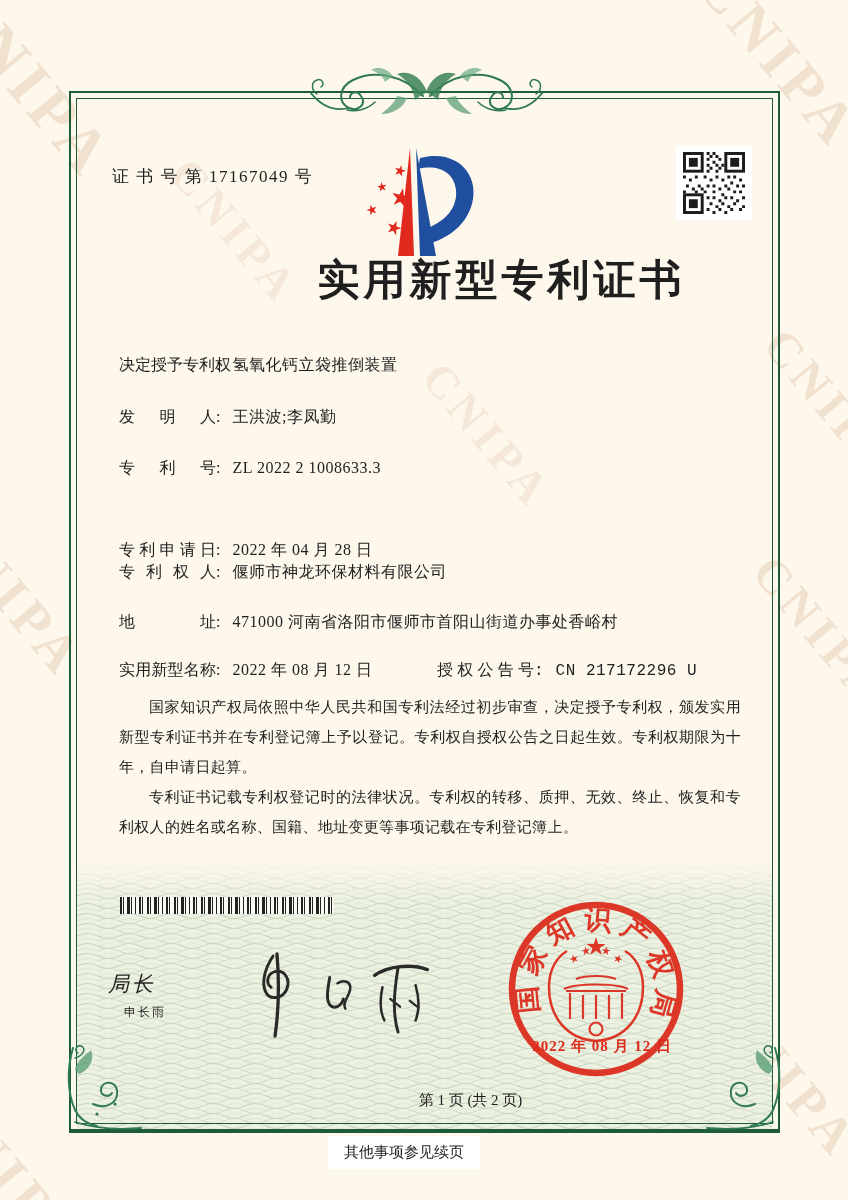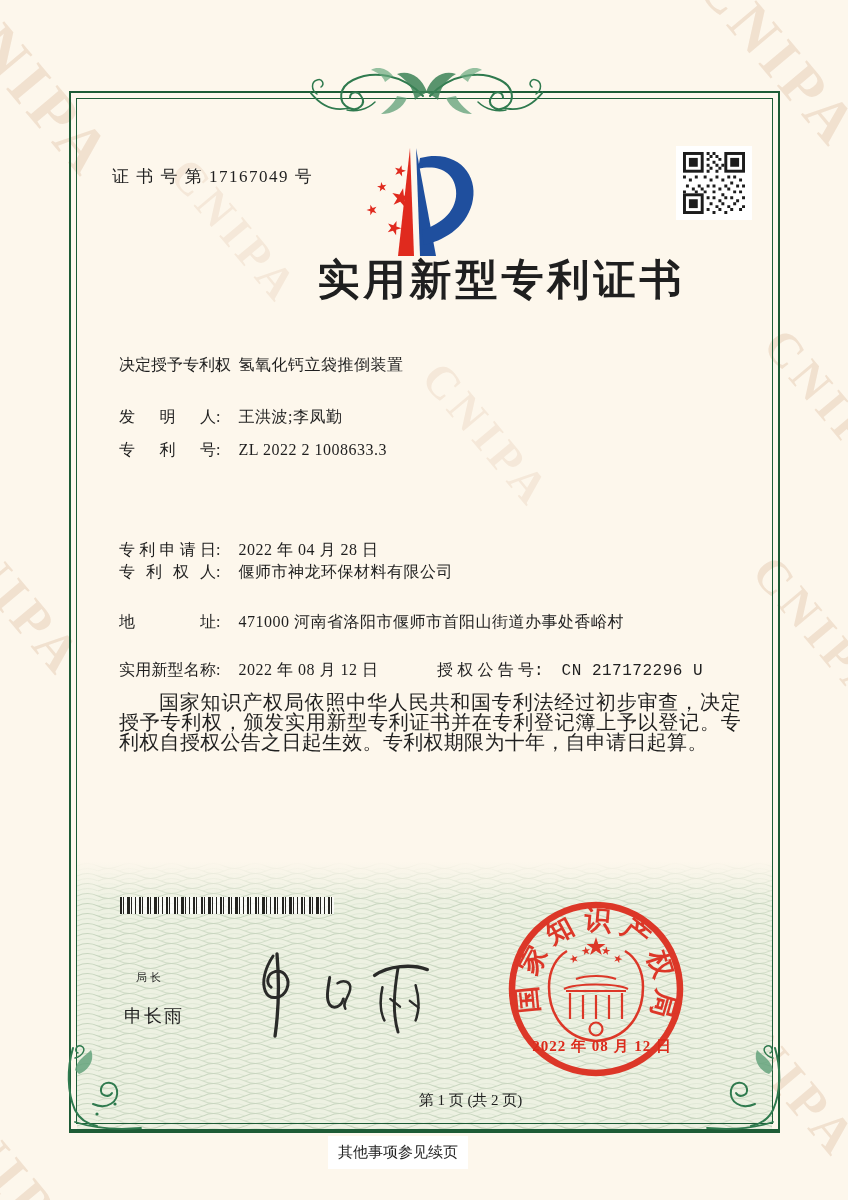--- a/index.html
+++ b/index.html
@@ -28,40 +28,40 @@
     border:2.5px solid var(--frame-green,#1d5c36);border-bottom-width:4px;}
   .frame-inner{left:76px;top:98px;width:695px;height:1024px;z-index:3;
     border:1px solid var(--frame-green,#1d5c36);}
   .content{z-index:4;}
   .certno{left:112px;top:165px;font-size:17px;letter-spacing:1.5px;}
   .title{left:88px;top:252px;width:827px;text-align:center;
     font-size:42px;font-weight:bold;letter-spacing:4px;}
   .row{left:119px;font-size:16px;white-space:nowrap;}
   .flabel{display:inline-block;width:97px;text-align:justify;text-align-last:justify;}
   .fcolon{display:inline-block;margin-right:12px;}
-  .fvalue{letter-spacing:.5px;margin-left:6px;}
+  .fvalue{letter-spacing:.5px;}
   .grant2{position:absolute;left:318px;top:0;font-family:Liberation Mono, monospace;}
-  .bodytext{left:119px;top:692px;width:622px;font-size:20px;line-height:20px;
+  .bodytext{left:119px;top:692px;width:622px;font-size:15px;line-height:30px;
     text-align:justify;letter-spacing:.3px;}
   .bodytext p{margin:0;text-indent:2em;}
   .barcode{left:120px;top:897px;width:214px;height:17px;z-index:4;
     background:repeating-linear-gradient(90deg,
       #23231f 0 2px,rgba(255,255,255,.75) 2px 3px,
       #23231f 3px 4px,rgba(255,255,255,.75) 4px 7px,
       #23231f 7px 10px,rgba(255,255,255,.75) 10px 11px,
       #23231f 11px 12px,rgba(255,255,255,.75) 12px 15px,
       #23231f 15px 16px,rgba(255,255,255,.75) 16px 19px,
       #23231f 19px 21px,rgba(255,255,255,.75) 21px 22px,
       #23231f 22px 23px,rgba(255,255,255,.75) 23px 27px);}
-  .signrole{left:136px;top:970px;font-size:11px;letter-spacing:3px;}
-  .signname{left:124px;top:1004px;font-size:18px;letter-spacing:2px;}
+  .signrole{left:108px;top:970px;font-size:21px;letter-spacing:3px;font-style:italic;}
+  .signname{left:124px;top:1004px;font-size:12px;letter-spacing:2px;}
   .sealdate{left:497px;top:1037px;width:210px;text-align:center;
     color:var(--seal-red,#dc2a1b);font-size:15px;font-weight:bold;letter-spacing:1px;z-index:5;}
   .pageinfo{left:70px;top:1091px;width:801px;text-align:center;font-size:15px;z-index:4;}
-  .notebox{left:328px;top:1136px;width:140px;height:33px;background:#ffffff;
+  .notebox{left:328px;top:1136px;width:152px;height:33px;background:#ffffff;
     text-align:center;line-height:33px;font-size:15px;z-index:4;}
   .qrbox{left:676px;top:146px;width:76px;height:74px;background:#ffffff;z-index:4;}
   svg{display:block;}
 </style>
 </head>
 <body>
 
 <svg width="0" height="0" style="position:absolute" aria-hidden="true">
   <defs>
     <polygon id="star5" points="0,-1 0.225,-0.309 0.951,-0.309 0.363,0.118 0.588,0.809 0,0.382 -0.588,0.809 -0.363,0.118 -0.951,-0.309 -0.225,-0.309"></polygon>
@@ -166,21 +166,21 @@
 </div>
 
 <div class="abs content title">实用新型专利证书</div>
 
 <div class="abs content row" style="top:355px;">
   <span class="flabel">决定授予专利权</span><span class="fcolon">:</span><span class="fvalue">氢氧化钙立袋推倒装置</span>
 </div>
 <div class="abs content row" style="top:407px;">
   <span class="flabel">发明人</span><span class="fcolon">:</span><span class="fvalue">王洪波;李凤勤</span>
 </div>
-<div class="abs content row" style="top:440px;">
+<div class="abs content row" style="top:458px;">
   <span class="flabel">专利号</span><span class="fcolon">:</span><span class="fvalue">ZL 2022 2 1008633.3</span>
 </div>
 <div class="abs content row" style="top:540px;">
   <span class="flabel">专利申请日</span><span class="fcolon">:</span><span class="fvalue">2022 年 04 月 28 日</span>
 </div>
 <div class="abs content row" style="top:562px;">
   <span class="flabel">专利权人</span><span class="fcolon">:</span><span class="fvalue">偃师市神龙环保材料有限公司</span>
 </div>
 <div class="abs content row" style="top:612px;">
   <span class="flabel">地址</span><span class="fcolon">:</span><span class="fvalue">471000 河南省洛阳市偃师市首阳山街道办事处香峪村</span>
@@ -188,20 +188,21 @@
 
 <div class="abs content row" style="top:660px;">
   <span class="flabel">实用新型名称</span><span class="fcolon">:</span><span class="fvalue">2022 年 08 月 12 日</span>
   <span class="grant2">
     <span class="flabel">授权公告号</span><span class="fcolon">:</span><span class="fvalue">CN 217172296 U</span>
   </span>
 </div>
 
 <div class="abs content bodytext">
   <p>国家知识产权局依照中华人民共和国专利法经过初步审查，决定授予专利权，颁发实用新型专利证书并在专利登记簿上予以登记。专利权自授权公告之日起生效。专利权期限为十年，自申请日起算。</p>
+  <p>专利证书记载专利权登记时的法律状况。专利权的转移、质押、无效、终止、恢复和专利权人的姓名或名称、国籍、地址变更等事项记载在专利登记簿上。</p>
 </div>
 
 <div class="abs barcode"></div>
 
 <div class="abs content signrole">局长</div>
 <div class="abs content signname">申长雨</div>
 <svg class="abs content" style="left:236px;top:948px;z-index:4;" width="205" height="93" viewBox="0 0 210 95">
   <g fill="none" stroke="#161616" stroke-width="3" stroke-linecap="round" opacity=".9">
     <path d="M38,8 C30,20 26,34 30,44 C34,54 48,52 52,42 C56,32 50,22 40,24 C32,26 30,36 36,40"></path>
     <path d="M42,6 C44,30 44,62 40,90" stroke-width="3.4"></path>

